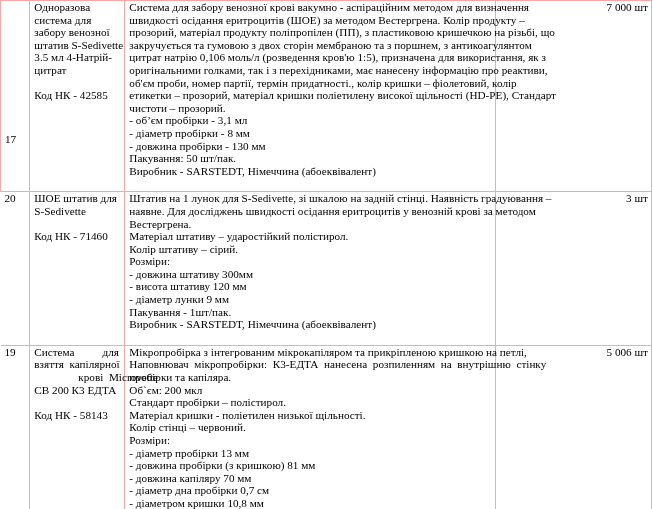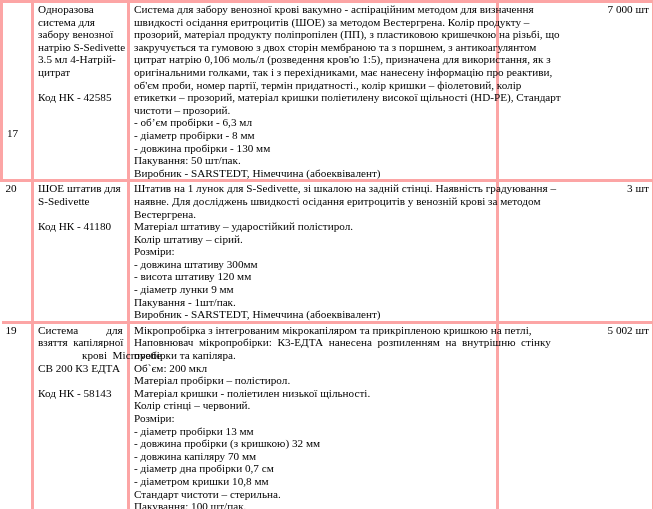--- a/index.html
+++ b/index.html
@@ -1,19 +1,19 @@
 <!DOCTYPE html>
 <html><head>
 <meta charset="utf-8">
 <style>
   html, body { margin: 0; padding: 0; background: #ffffff; }
   body { width: 653px; height: 509px; overflow: hidden; position: relative;
          font-family: "Liberation Serif", "DejaVu Serif", serif; color: #000; }
   table.spec { position: absolute; left: 0; top: 0; border-collapse: collapse; table-layout: fixed; width: 652px; }
-  table.spec td { vertical-align: top; border: 3px solid #fca5a5; padding: 0 3px 0 4px;
+  table.spec td { vertical-align: top; border: 1px solid #fca5a5; padding: 0 3px 14px 4px;
                   font-size: 11.2px; line-height: 12.6px; }
   td.c-num { width: 21px; padding-left: 5px; border-left: 1px solid #000; }
   td.c-name { width: 86px; }
   td.c-desc { width: 359px; }
   td.c-qty { width: 146px; text-align: right; }
   .line { display: block; white-space: nowrap; }
   .gap { height: 12.6px; display: block; }
   .num-bottom { display: flex; flex-direction: column; justify-content: flex-end; }
   .row17 td { height: 160px; }
   .row18 td { height: 133px; }
@@ -22,63 +22,63 @@
 </style>
 </head>
 <body>
 
 <table class="spec">
 
   <tbody>
       <tr class="row17">
     <td class="c-num">
       <div class="num-bottom" style="height:160px;">
-        <span class="line" style="margin-bottom:23px;">17</span>
+        <span class="line" style="margin-bottom:15px;">17</span>
       </div>
     </td>
     <td class="c-name">
       <span class="line">Одноразова</span>
       <span class="line">система для</span>
       <span class="line">забору венозної</span>
-      <span class="line">натрію S-Sedivette</span>
+      <span class="line">штатив S-Sedivette</span>
       <span class="line">3.5 мл 4-Натрій-</span>
       <span class="line">цитрат</span>
       <span class="gap"></span>
       <span class="line">Код НК - 42585</span>
     </td>
     <td class="c-desc">
       <span class="line">Система для забору венозної крові  вакумно - аспіраційним методом  для визначення</span>
       <span class="line">швидкості осідання еритроцитів (ШОЕ) за методом Вестергрена. Колір продукту –</span>
       <span class="line">прозорий,  матеріал продукту поліпропілен (ПП), з пластиковою кришечкою на різьбі, що</span>
       <span class="line">закручується та гумовою з двох сторін  мембраною та з поршнем, з антикоагулянтом</span>
       <span class="line">цитрат натрію 0,106 моль/л (розведення кров'ю 1:5), призначена для використання, як з</span>
       <span class="line">оригінальними голками, так і з перехідниками, має нанесену інформацію про реактиви,</span>
       <span class="line">об'єм проби, номер партії, термін придатності., колір кришки – фіолетовий,  колір</span>
       <span class="line">етикетки – прозорий, матеріал кришки поліетилену високої щільності (HD-PE), Стандарт</span>
       <span class="line">чистоти – прозорий.</span>
-      <span class="line">- об’єм пробірки - 6,3  мл</span>
+      <span class="line">- об’єм пробірки - 3,1  мл</span>
       <span class="line">- діаметр пробірки - 8  мм</span>
       <span class="line">-  довжина пробірки - 130 мм</span>
       <span class="line">Пакування: 50 шт/пак.</span>
       <span class="line">Виробник - SARSTEDT, Німеччина (абоеквівалент)</span>
     </td>
     <td class="c-qty">
       <span class="line">7 000 шт</span>
     </td>
   </tr>
 
   <tr class="row18">
     <td class="c-num first-col-lower">
       <span class="line">20</span>
     </td>
     <td class="c-name">
       <span class="line">ШОЕ штатив для</span>
       <span class="line">S-Sedivette</span>
       <span class="gap"></span>
-      <span class="line">Код НК - 41180</span>
+      <span class="line">Код НК - 71460</span>
     </td>
     <td class="c-desc">
       <span class="line">Штатив на 1 лунок для  S-Sedivette, зі шкалою  на задній стінці. Наявність градуювання –</span>
       <span class="line">наявне. Для досліджень швидкості осідання еритроцитів у венозній крові за методом</span>
       <span class="line">Вестергрена.</span>
       <span class="line">Матеріал штативу – ударостійкий полістирол.</span>
       <span class="line">Колір штативу – сірий.</span>
       <span class="line">Розміри:</span>
       <span class="line">-  довжина штативу 300мм</span>
       <span class="line">-  висота штативу 120 мм</span>
@@ -101,31 +101,31 @@
       <span class="line" style="white-space:pre;margin-left:44px;">крові  Microvette</span>
       <span class="line">CB 200 К3 ЕДТА</span>
       <span class="gap"></span>
       <span class="line">Код НК - 58143</span>
     </td>
     <td class="c-desc">
       <span class="line">Мікропробірка з інтегрованим мікрокапіляром та  прикріпленою кришкою на петлі,</span>
       <span class="line" style="white-space:pre;">Наповнювач  мікропробірки:  К3-ЕДТА  нанесена  розпиленням  на  внутрішню  стінку</span>
       <span class="line">пробірки та капіляра.</span>
       <span class="line">Об`єм: 200 мкл</span>
-      <span class="line">Матеріал пробірки – полістирол.</span>
+      <span class="line">Стандарт пробірки – полістирол.</span>
       <span class="line">Матеріал кришки - поліетилен низької щільності.</span>
       <span class="line">Колір стінці – червоний.</span>
       <span class="line">Розміри:</span>
       <span class="line">- діаметр пробірки 13 мм</span>
-      <span class="line">- довжина пробірки (з кришкою) 32 мм</span>
+      <span class="line">- довжина пробірки (з кришкою) 81 мм</span>
       <span class="line">- довжина капіляру 70 мм</span>
       <span class="line">- діаметр дна пробірки 0,7 см</span>
       <span class="line">- діаметром кришки 10,8 мм</span>
       <span class="line">Стандарт чистоти – стерильна.</span>
       <span class="line">Пакування: 100 шт/пак.</span>
       <span class="line">Виробник - SARSTEDT, Німеччина (абоеквівалент)</span>
     </td>
     <td class="c-qty">
-      <span class="line">5 002 шт</span>
+      <span class="line">5 006 шт</span>
     </td>
   </tr>
 </tbody>
   </table>
 
 </body></html>

